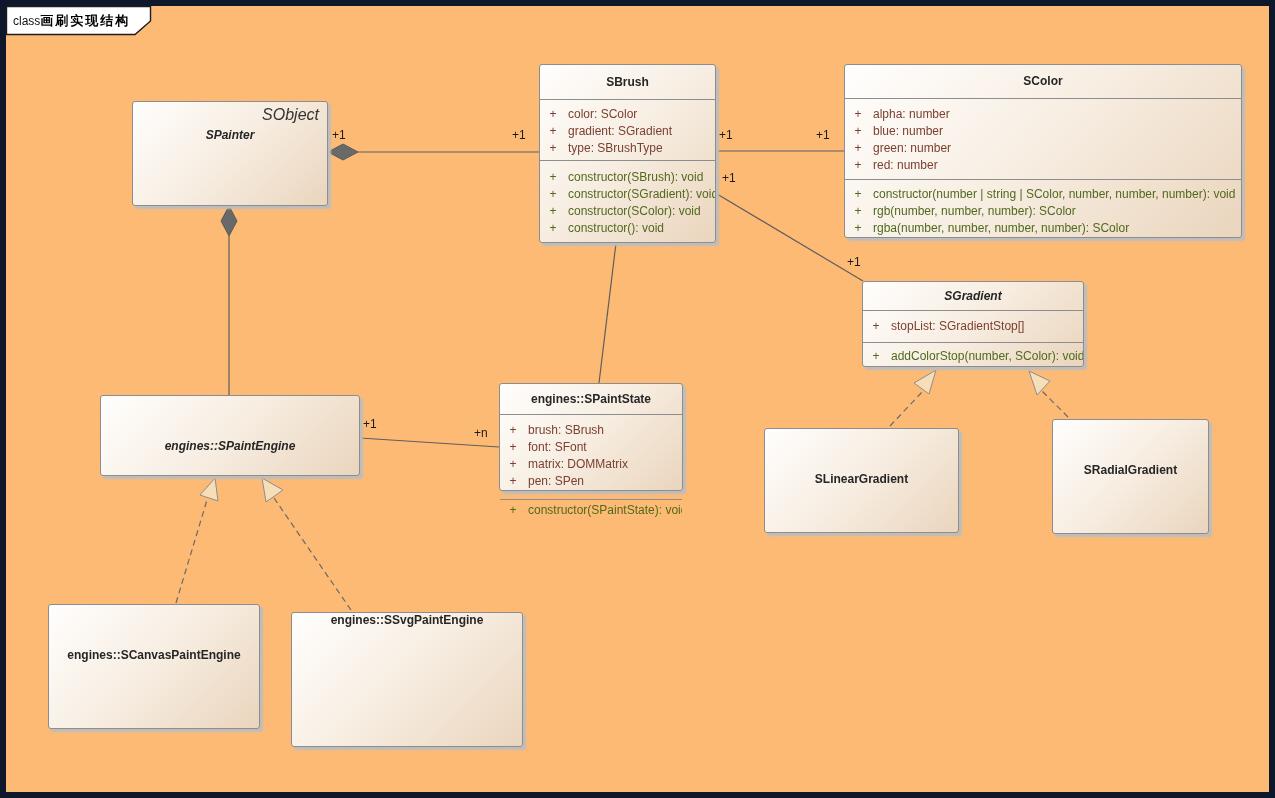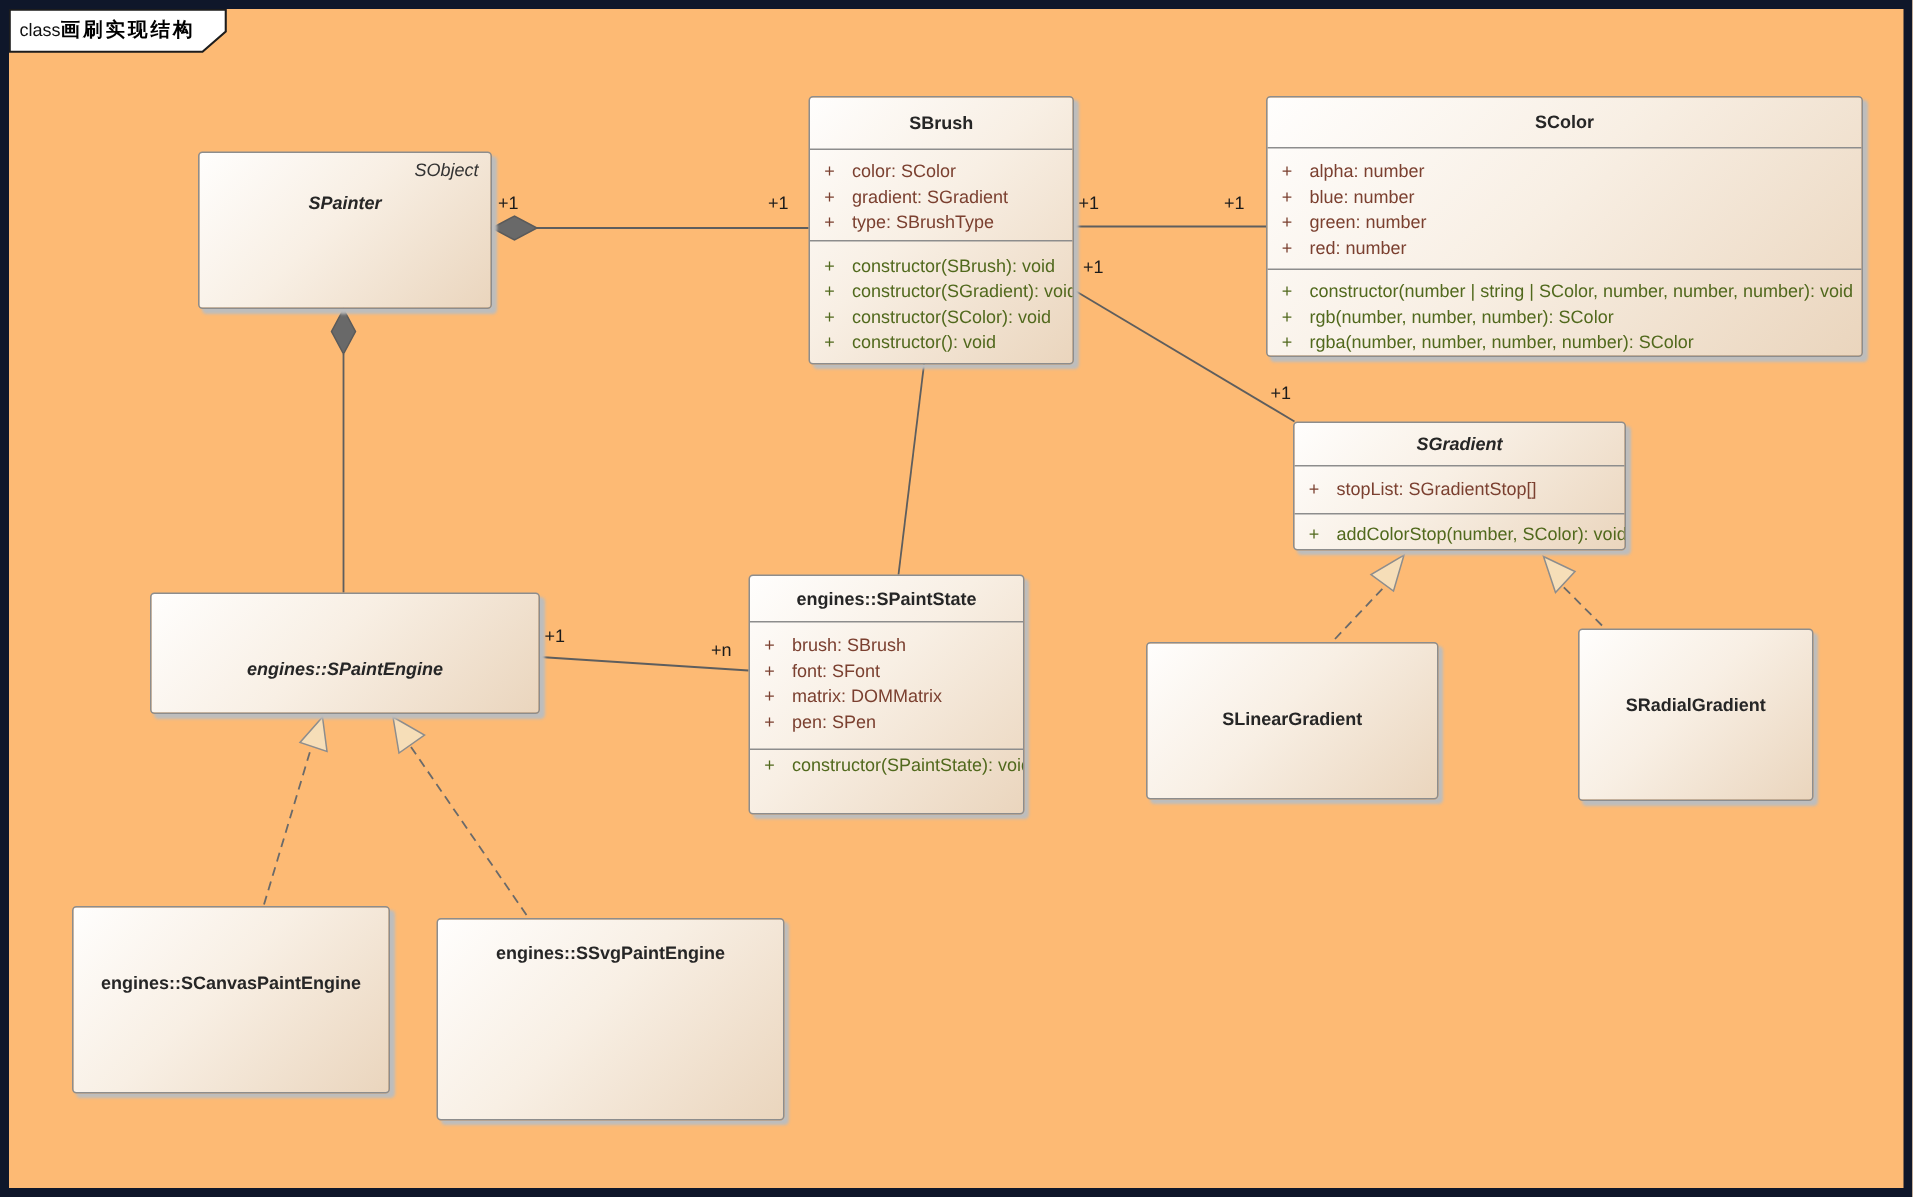--- a/index.html
+++ b/index.html
@@ -20,21 +20,21 @@
     white-space:nowrap; overflow:hidden;
   }
   .hd.it { font-style:italic; }
   .sec { box-sizing:border-box; border-top:1px solid #8d8d8d; overflow:hidden; }
   .row { display:flex; height:17px; line-height:17px; font-size:12px; white-space:nowrap; }
   .row .vis { width:12px; margin-left:7px; text-align:center; flex:0 0 auto; }
   .row .txt { margin-left:9px; }
   .attrs .row { color:#7b4030; }
   .ops   .row { color:#51691d; }
   .stereo {
-    position:absolute; top:4px; right:8px; font-style:italic; font-size:12px; color:#333;
+    position:absolute; top:4px; right:8px; font-style:italic; font-size:16px; color:#333;
   }
   .title-only { padding-top:13px;margin-top:30px; }
   
   .clabel {
     position:absolute; font-size:12px; color:#1b1b1b; line-height:14px;
   }
   
   #frame-label {
     position:absolute; left:0; top:0; width:145px; height:29px; line-height:27px;
     padding-left:7px; box-sizing:border-box; z-index:5;
@@ -173,21 +173,21 @@
           <span class="vis">+</span>
           <span class="txt">addColorStop(number, SColor): void</span>
         </div>
     </div>
   </div>
 
   <div class="cls" style="left:94px; top:389px; width:260px; height:81px;">
     <div class="hd it title-only">engines::SPaintEngine</div>
   </div>
 
-  <div class="cls" style="left:493px; top:377px; width:184px; height:160px;">
+  <div class="cls" style="left:493px; top:377px; width:184px; height:108px;">
     <div class="hd" style="height:30px; line-height:30px;">engines::SPaintState</div>
     <div class="sec attrs" style="height:85px; padding-top:7px;">
       <div class="row">
           <span class="vis">+</span>
           <span class="txt">brush: SBrush</span>
         </div>
       <div class="row">
           <span class="vis">+</span>
           <span class="txt">font: SFont</span>
         </div>
@@ -214,21 +214,21 @@
 
   <div class="cls" style="left:1046px; top:413px; width:157px; height:115px;">
     <div class="hd title-only">SRadialGradient</div>
   </div>
 
   <div class="cls" style="left:42px; top:598px; width:212px; height:125px;">
     <div class="hd title-only">engines::SCanvasPaintEngine</div>
   </div>
 
   <div class="cls" style="left:285px; top:606px; width:232px; height:135px;">
-    <div class="hd" style="padding-top:15px;">engines::SSvgPaintEngine</div>
+    <div class="hd" style="">engines::SSvgPaintEngine</div>
   </div>
 
   <div class="clabel" style="left:326px; top:122px;">+1</div>
   <div class="clabel" style="left:506px; top:122px;">+1</div>
   <div class="clabel" style="left:713px; top:122px;">+1</div>
   <div class="clabel" style="left:810px; top:122px;">+1</div>
   <div class="clabel" style="left:716px; top:165px;">+1</div>
   <div class="clabel" style="left:841px; top:249px;">+1</div>
   <div class="clabel" style="left:357px; top:411px;">+1</div>
   <div class="clabel" style="left:468px; top:420px;">+n</div>

